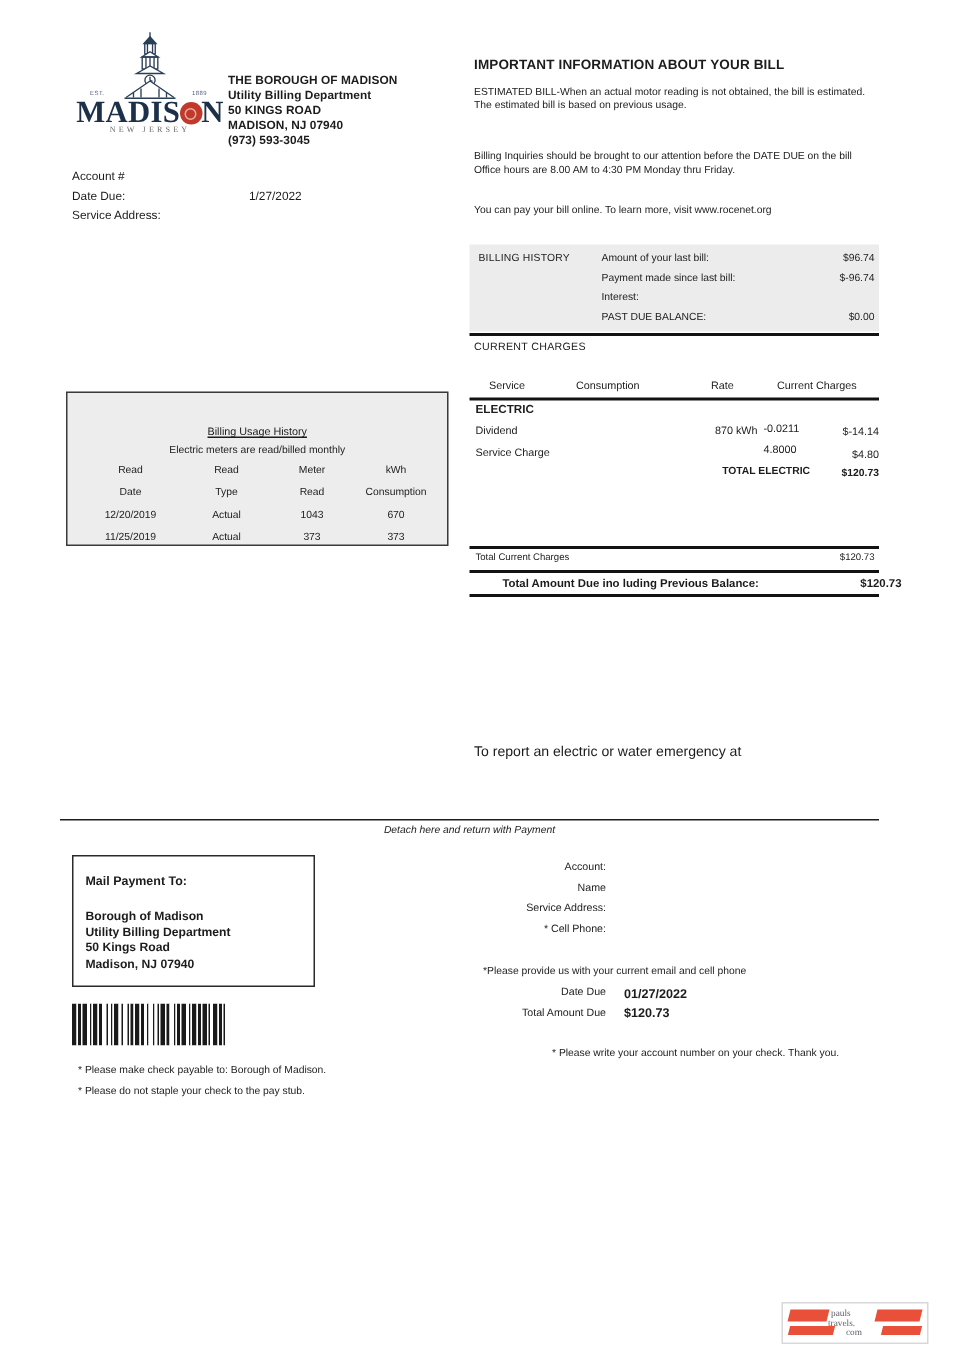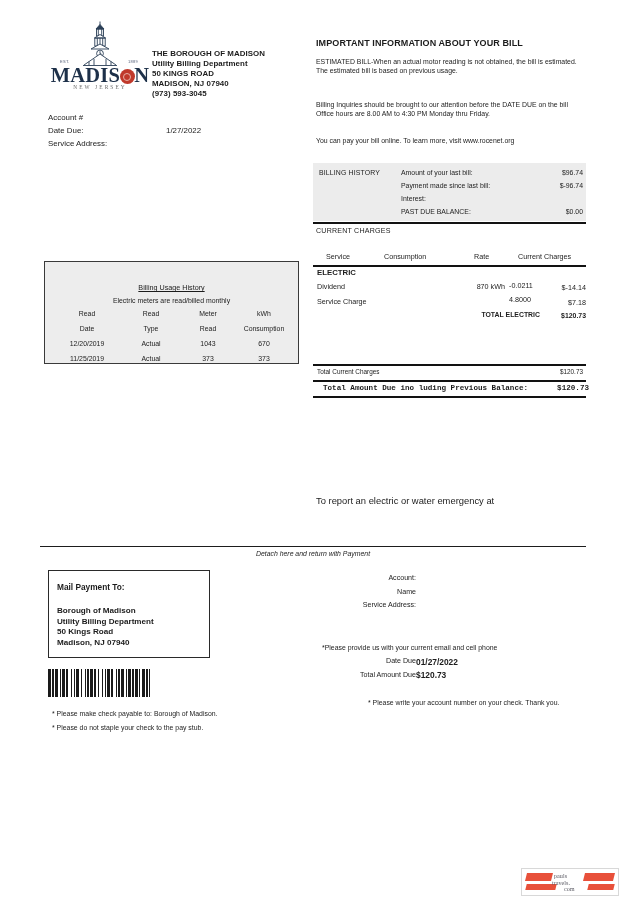--- a/index.html
+++ b/index.html
@@ -238,22 +238,22 @@
   .tot-row-1 {
     position: absolute; left: 313px; top: 367px; width: 273px; height: 12px;
     font-size: 6.4px;
   }
   .tot-row-1 .lbl { position: absolute; left: 4px; top: 1px; }
   .tot-row-1 .amt { position: absolute; right: 3px; top: 1px; }
   .tot-rule-b {
     position: absolute; left: 313px; top: 380px; width: 273px; height: 2.2px; background: #121212;
   }
   .tot-row-2 {
-    position: absolute; left: 319px; top: 383px; width: 273px; height: 13px;
-    font-size: 7.6px; font-weight: bold; font-family: Liberation Mono, monospace;
+    position: absolute; left: 331px; top: 383px; width: 273px; height: 13px;
+    font-size: 7.6px; font-weight: bold;
   }
   .tot-row-2 .lbl { position: absolute; left: 4px; top: 1px; }
   .tot-row-2 .amt { position: absolute; right: 3px; top: 1px; }
   .tot-rule-c {
     position: absolute; left: 313px; top: 396px; width: 273px; height: 2.2px; background: #121212;
   }
 
   
   .uh-box {
     position: absolute;
@@ -351,21 +351,21 @@
   .barcode i { display: block; height: 100%; background: #1a1a1a; }
 
   
   .stub-fields {
     position: absolute;
     left: 300px;
     top: 574px;
     width: 286px;
   }
   .sf-row { position: relative; height: 13.6px; font-size: 7.1px; white-space: nowrap; }
-  .sf-row .sf-lbl { position: absolute; left: 12px; top: 0; width: 104px; text-align: right; }
+  .sf-row .sf-lbl { position: absolute; left: 0; top: 0; width: 104px; text-align: right; }
   .sf-row .sf-val { position: absolute; left: 116px; top: -0.5px; font-size: 8.4px; font-weight: bold; }
   .sf-note {
     position: absolute; left: 300px; top: 644px;
     width: 286px; font-size: 6.9px;
     padding-left: 22px; box-sizing: border-box;
   }
 
   
   .fn {
     position: absolute;
@@ -511,21 +511,21 @@
       <span class="c-consumption"></span>
       <span class="c-units">870 kWh</span>
       <span class="c-rate">-0.0211</span>
       <span class="c-amount">$-14.14</span>
     </div>
     <div class="ct-row">
       <span class="c-service">Service Charge</span>
       <span class="c-consumption"></span>
       <span class="c-units"></span>
       <span class="c-rate">4.8000</span>
-      <span class="c-amount">$7.18</span>
+      <span class="c-amount">$4.80</span>
     </div>
     <div class="ct-row total">
       <span class="c-total-label">TOTAL ELECTRIC</span>
       <span class="c-amount">$120.73</span>
     </div>
   </div>
 
   <div class="tot-rule-a"></div>
   <div class="tot-row-1">
     <span class="lbl">Total Current Charges</span>
@@ -655,20 +655,24 @@
       <span class="sf-val"></span>
     </div>
     <div class="sf-row">
       <span class="sf-lbl">Name</span>
       <span class="sf-val"></span>
     </div>
     <div class="sf-row">
       <span class="sf-lbl">Service Address:</span>
       <span class="sf-val"></span>
     </div>
+    <div class="sf-row">
+      <span class="sf-lbl">* Cell Phone:</span>
+      <span class="sf-val"></span>
+    </div>
   </div>
   <div class="sf-note">*Please provide us with your current email and cell phone</div>
 
   <div class="stub-fields" style="top:657px;">
     <div class="sf-row">
       <span class="sf-lbl">Date Due</span>
       <span class="sf-val">01/27/2022</span>
     </div>
     <div class="sf-row">
       <span class="sf-lbl">Total Amount Due</span>

